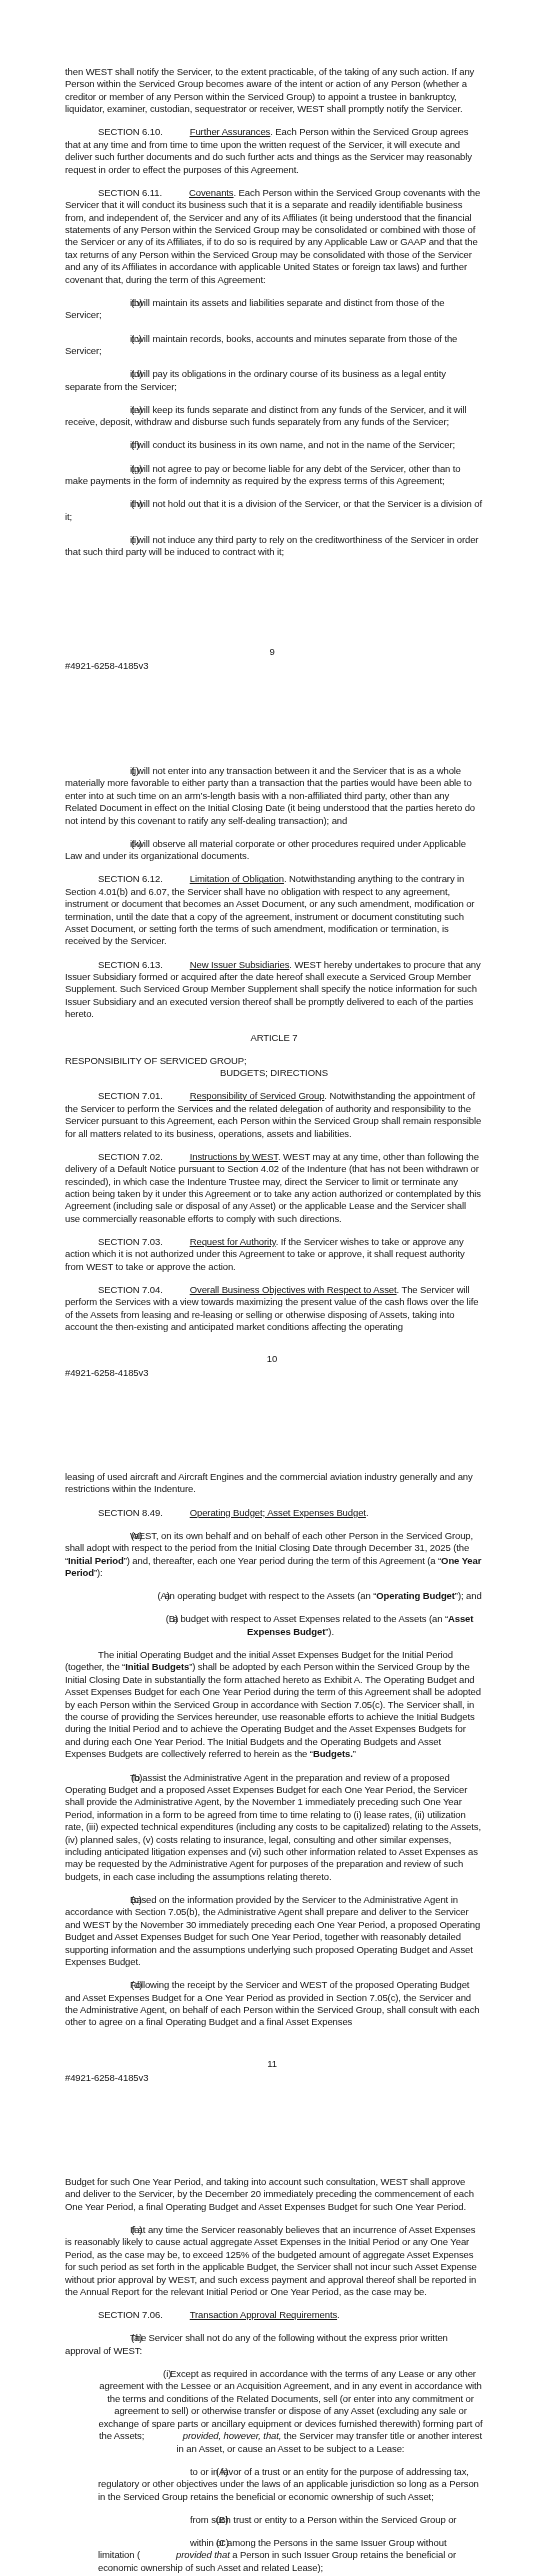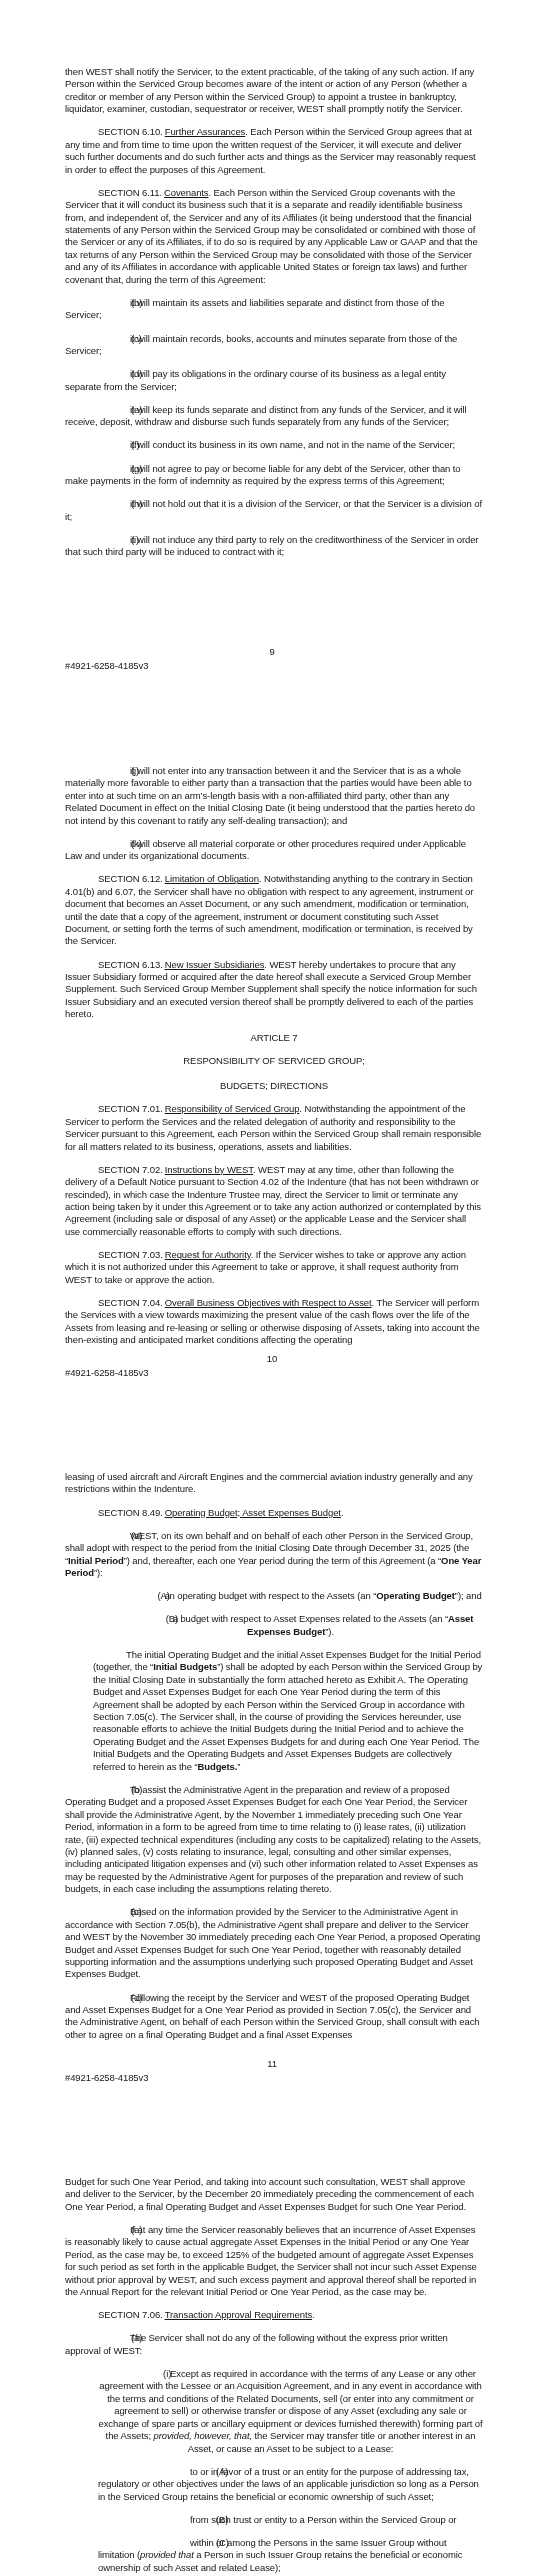--- a/index.html
+++ b/index.html
@@ -11,34 +11,34 @@
     font-family:"Liberation Sans","DejaVu Sans",sans-serif;
     font-size:9.5px;
     line-height:12.4px;
     letter-spacing:-0.1px;
     color:#161616;
     overflow:hidden;
   }
   .content { position:absolute; left:65px; width:418px; }
   .content p { margin:0 0 10.8px 0; text-align:left; }
   p.body-flush  { text-indent:0; }
-  p.body-indent { text-indent:33px;margin-left:28px; }
+  p.body-indent { text-indent:33px; }
   p.section     { text-indent:33px; }
   p.item1       { text-indent:33px; }
   p.item2       { padding-left:33px; text-indent:29px;text-align:center; }
   p.item3       { padding-left:33px; text-indent:59px; }
   p.center      { text-align:center; text-indent:0; }
-  p.center-tight{ text-align:center; text-indent:0; margin-bottom:13px; }
+  p.center-tight{ text-align:left; text-indent:0; margin-bottom:0; }
   .item1 > .marker { display:inline-block; width:32px; }
   .item2 > .marker { display:inline-block; width:36px; }
   .item3 > .marker { display:inline-block; width:33px; }
-  .secnum { padding-right:2px; }
+  .secnum { padding-right:27px; }
   .u { text-decoration:underline;text-align:right; }
   .b { font-weight:bold; }
-  .i { font-style:italic; }
+  .i { font-style:italic;margin-left:36px; }
   .plain {}
   .pagenum  { position:absolute; left:0; width:544px; text-align:center; }
   .docfooter{ position:absolute; left:65px; }
 </style>
 </head>
 <body>
 
 <div class="scan">
 
   <div class="content" style="top:66px;">

